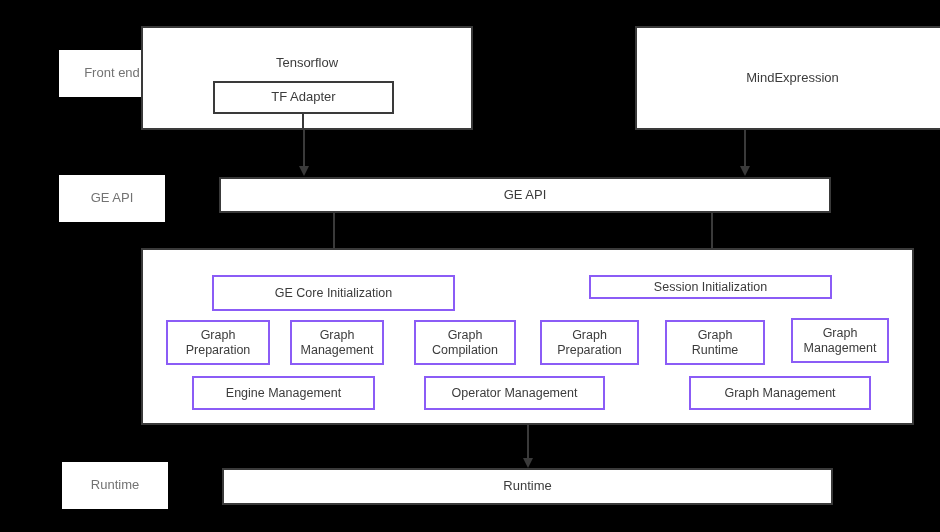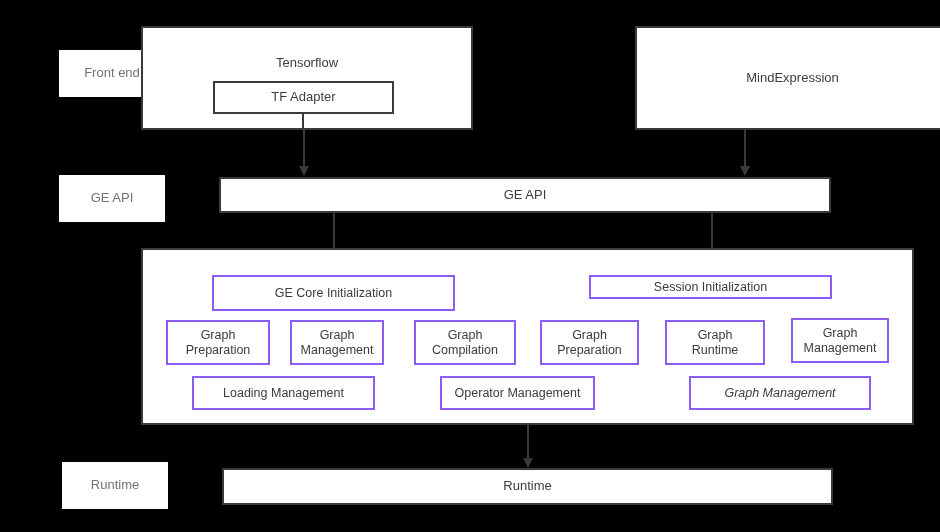--- a/index.html
+++ b/index.html
@@ -182,28 +182,28 @@
     <span>Graph</span>
     <span>Runtime</span>
   </div>
 
   <div class="box unit-box two-line" style="left:791px; top:318px; width:98px; height:45px; flex-direction:column;">
     <span>Graph</span>
     <span>Management</span>
   </div>
 
   <div class="box unit-box" style="left:192px; top:376px; width:183px; height:34px;">
-    <span>Loading Management</span>
-  </div>
-
-  <div class="box unit-box" style="left:440px; top:376px; width:155px; height:34px;">
+    <span>Engine Management</span>
+  </div>
+
+  <div class="box unit-box" style="left:424px; top:376px; width:181px; height:34px;">
     <span>Operator Management</span>
   </div>
 
-  <div class="box unit-box" style="left:689px; top:376px; width:182px; height:34px;font-style:italic;">
+  <div class="box unit-box" style="left:689px; top:376px; width:182px; height:34px;">
     <span>Graph Management</span>
   </div>
 
   <div class="arrow" style="left:527px; top:425px;">
     <div class="shaft" style="height:33px;"></div>
     <div class="head" style="top:33px;"></div>
   </div>
 
   <div class="box bar-box" style="left:222px; top:468px; width:611px; height:37px;">
     <span>Runtime</span>

